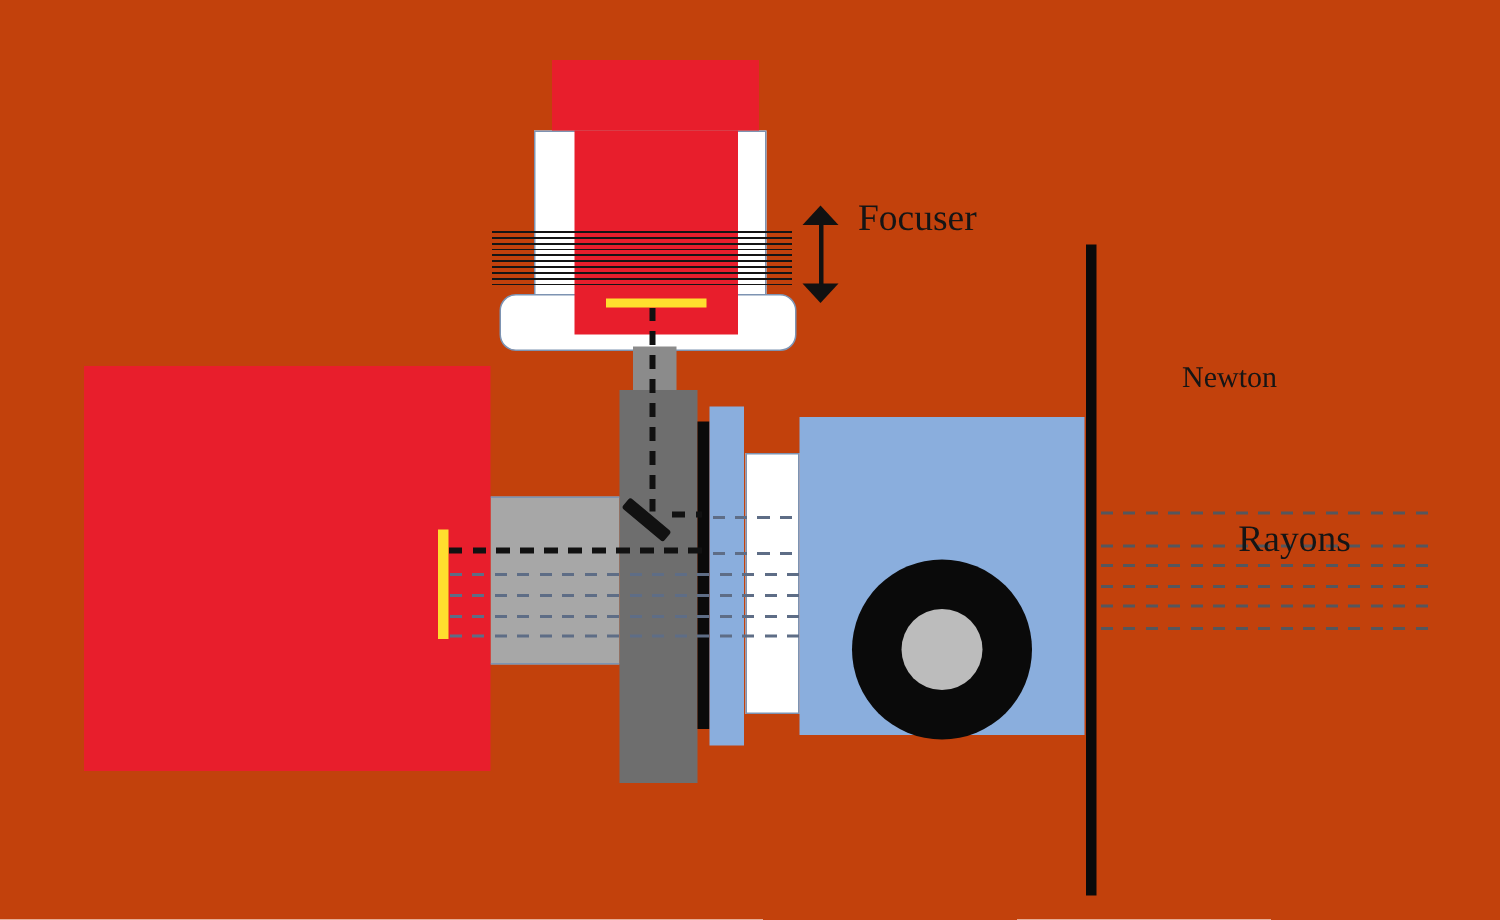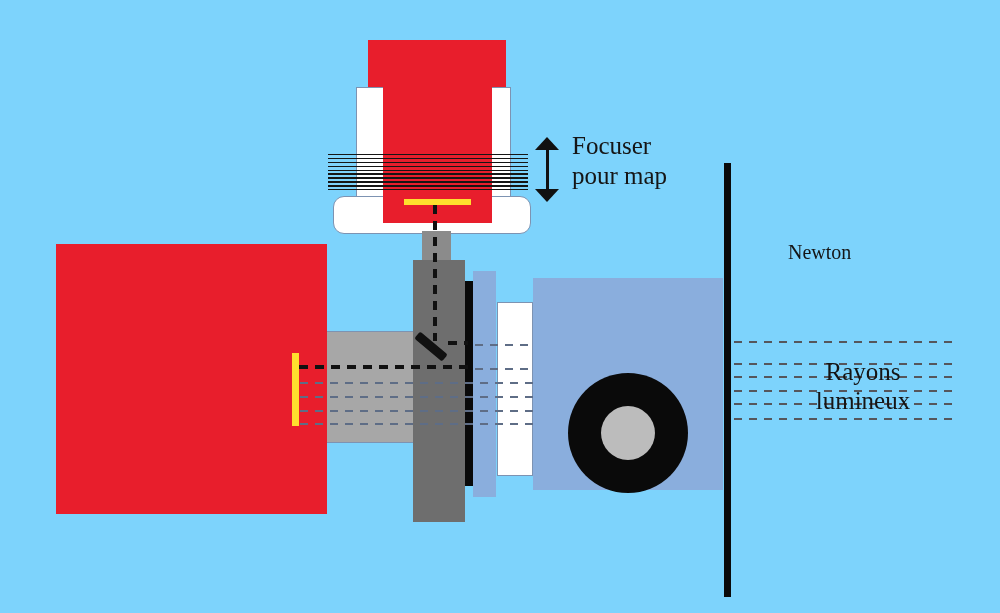--- a/index.html
+++ b/index.html
@@ -1,17 +1,17 @@
 <!DOCTYPE html>
 <html style="--c-red: #e81e2c; --c-yellow: #ffdf2e; --c-tube_gray: #a7a7a7; --c-stub_gray: #8b8b8b; --c-body_gray: #6e6e6e; --c-blue: #8aaedd; --c-donut_inner: #bcbcbc; --c-outline: #7d93b2; --c-ray_left: #5e6d86; --c-ray_right: #55565c; --c-ink: #111111;"><head>
 <meta charset="utf-8">
 <style>
   html,body{margin:0;padding:0;background:#fff;}
   #canvas{
-    position:relative;width:1000px;height:613px;background:#7dd3fc;overflow:hidden;
+    position:relative;width:1000px;height:613px;background:#c2410c;overflow:hidden;
     font-family:"Liberation Serif","DejaVu Serif",serif;
   }
   .abs{position:absolute;}
 
   
   .top-cap   {left:368px;top:40px;width:138px;height:47px;background:var(--c-red,#e81e2c);}
   .barrel    {left:356px;top:87px;width:153px;height:143px;background:#fff;border:1px solid var(--c-outline,#7d93b2);}
   .rounded   {left:333px;top:196px;width:196px;height:36px;background:#fff;border:1px solid var(--c-outline,#7d93b2);border-radius:11px;}
   .column    {left:383px;top:87px;width:109px;height:136px;background:var(--c-red,#e81e2c);}
   .threads   {left:328px;top:154px;width:200px;height:36px;
@@ -53,21 +53,21 @@
   
   .arrow-line{left:546px;top:148px;width:3px;height:43px;background:var(--c-ink,#111);}
   .tri{width:0;height:0;border-left:12px solid transparent;border-right:12px solid transparent;}
   .tri-up  {left:535px;top:137px;border-bottom:13px solid var(--c-ink,#111);}
   .tri-down{left:535px;top:189px;border-top:13px solid var(--c-ink,#111);}
 
   
   .lbl{color:#151515;white-space:nowrap;}
   .focuser-lbl{left:572px;top:131px;font-size:25px;line-height:30px;}
   .newton-lbl {left:788px;top:239px;font-size:20px;line-height:26px;}
-  .rays-lbl   {left:786px;top:345px;width:154px;font-size:25px;line-height:29px;text-align:center;margin-top:12px;}
+  .rays-lbl   {left:786px;top:345px;width:154px;font-size:25px;line-height:29px;text-align:center;}
 </style>
 </head>
 <body>
 
 <div id="canvas">
 
   <div class="abs barrel"></div>
   <div class="abs rounded"></div>
   <div class="abs column"></div>
   <div class="abs top-cap"></div>
@@ -108,21 +108,19 @@
   <div class="abs lp-h path-upper"></div>
   <div class="abs lp-v path-vert"></div>
   <div class="abs mirror"></div>
 
   <div class="abs arrow-line"></div>
   <div class="abs tri tri-up"></div>
   <div class="abs tri tri-down"></div>
 
   <div class="abs lbl focuser-lbl">
     <div>Focuser</div>
-    <div>pour map</div>
   </div>
   <div class="abs lbl newton-lbl">Newton</div>
   <div class="abs lbl rays-lbl">
     <div>Rayons</div>
-    <div>lumineux</div>
   </div>
 
 </div>
 
 </body></html>

